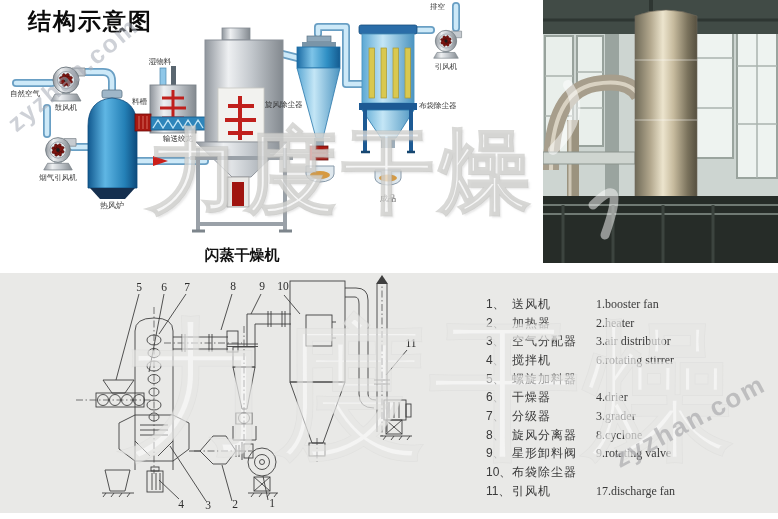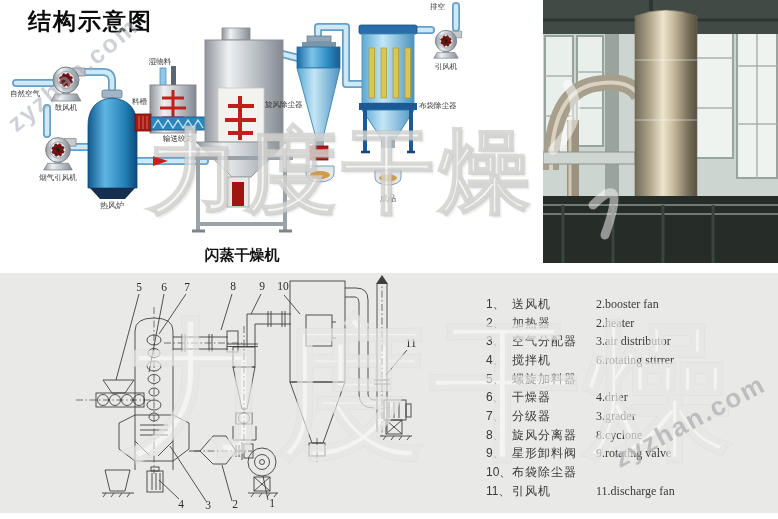--- a/index.html
+++ b/index.html
@@ -388,21 +388,21 @@
       <text class="num" x="175" y="234" text-anchor="middle">4</text>
       <text class="num" x="202" y="235" text-anchor="middle">3</text>
       <text class="num" x="229" y="234" text-anchor="middle">2</text>
       <text class="num" x="266" y="233" text-anchor="middle">1</text>
     </svg>
 
     <div class="legend">
       <div class="lrow">
           <span class="lno">1、</span>
           <span class="lcn">送风机</span>
-          <span class="len">2.booster fan</span>
+          <span class="len">1.booster fan</span>
         </div>
       <div class="lrow">
           <span class="lno">2、</span>
           <span class="lcn">加热器</span>
           <span class="len">2.heater</span>
         </div>
       <div class="lrow">
           <span class="lno">3、</span>
           <span class="lcn">空气分配器</span>
           <span class="len">3.air distributor</span>
@@ -436,21 +436,21 @@
           <span class="lcn">星形卸料阀</span>
           <span class="len">9.rotating valve</span>
         </div>
       <div class="lrow">
           <span class="lno">10、</span>
           <span class="lcn">布袋除尘器</span>
         </div>
       <div class="lrow">
           <span class="lno">11、</span>
           <span class="lcn">引风机</span>
-          <span class="len">11.discharge fan</span>
+          <span class="len">17.discharge fan</span>
         </div>
     </div>
   </div>
 
   <div class="wm wm-brand1">力度干燥</div>
   <div class="wm wm-brand2">力度干燥</div>
   <div class="wm wm-site1">zyzhan.com</div>
   <div class="wm wm-site2">zyzhan.com</div>
 
 </div>

